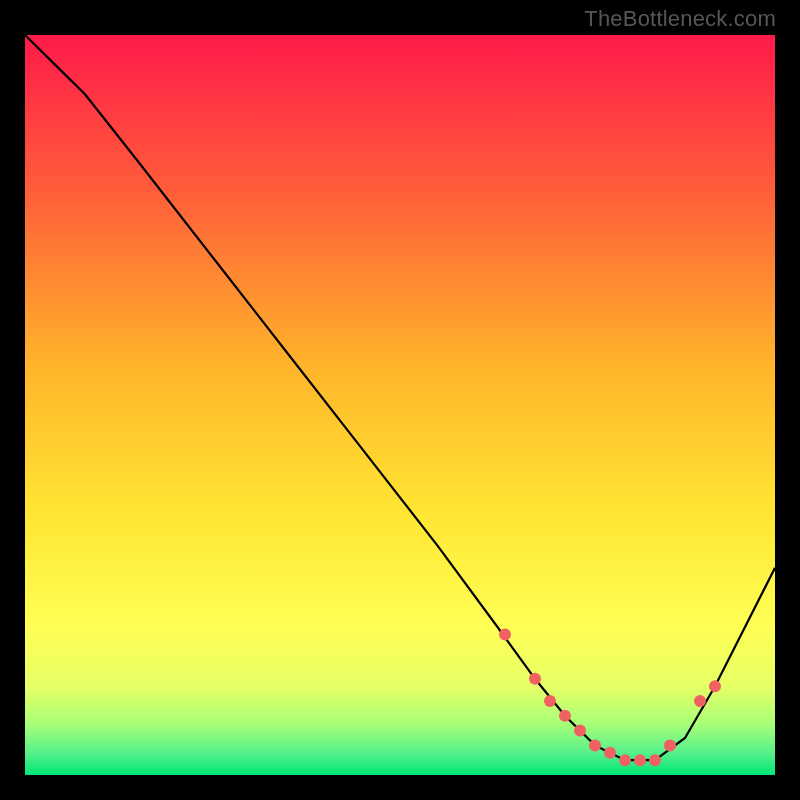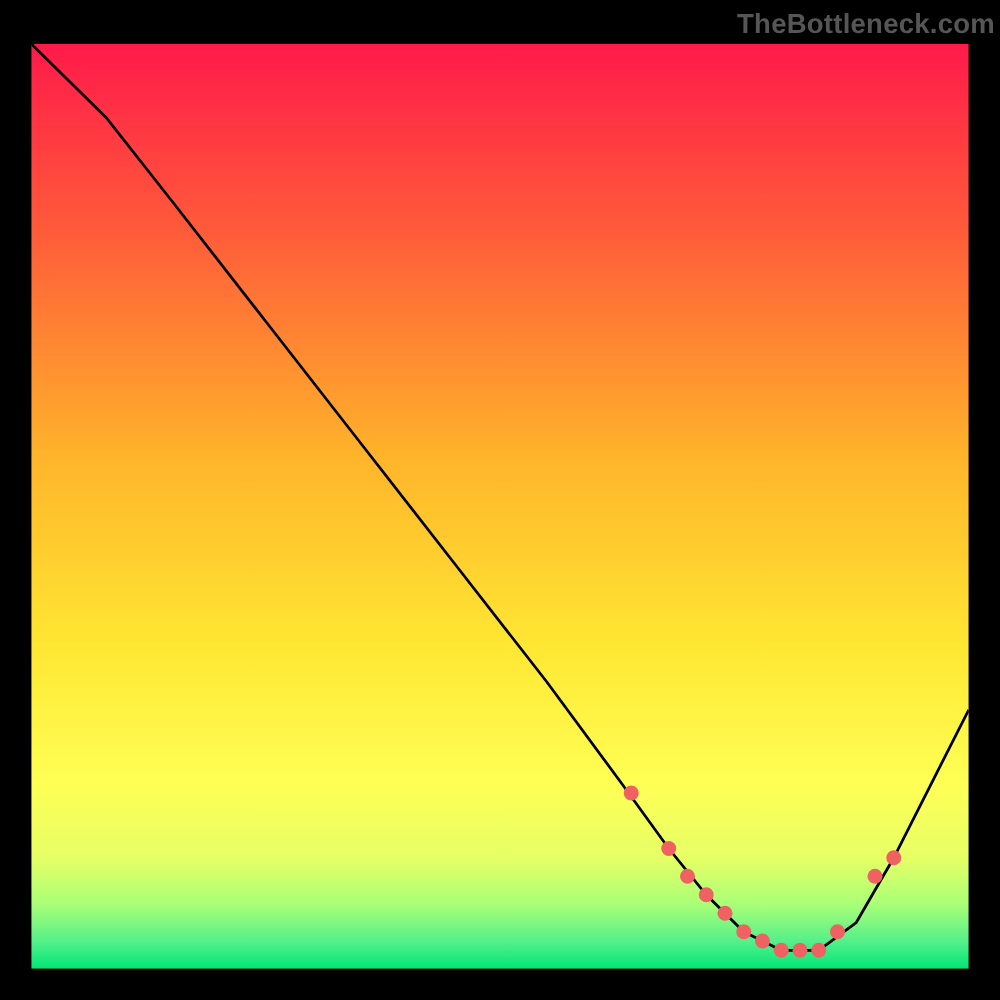--- a/index.html
+++ b/index.html
@@ -6,24 +6,24 @@
   html, body { width: 800px; height: 800px; background: #000; overflow: hidden; }
   .frame {
     position: relative;
     width: 800px;
     height: 800px;
     background: #000;
   }
   .attribution {
     position: absolute;
     top: 6px;
-    right: 4px;
+    right: 24px;
     font-family: Arial, Helvetica, sans-serif;
     font-size: 22px;
-    font-weight: 700;
+    font-weight: 400;
     color: #565656;
     letter-spacing: 0.2px;
   }
   .plot {
     position: absolute;
     left: 25px;
     top: 35px;
     width: 750px;
     height: 740px;
   }

